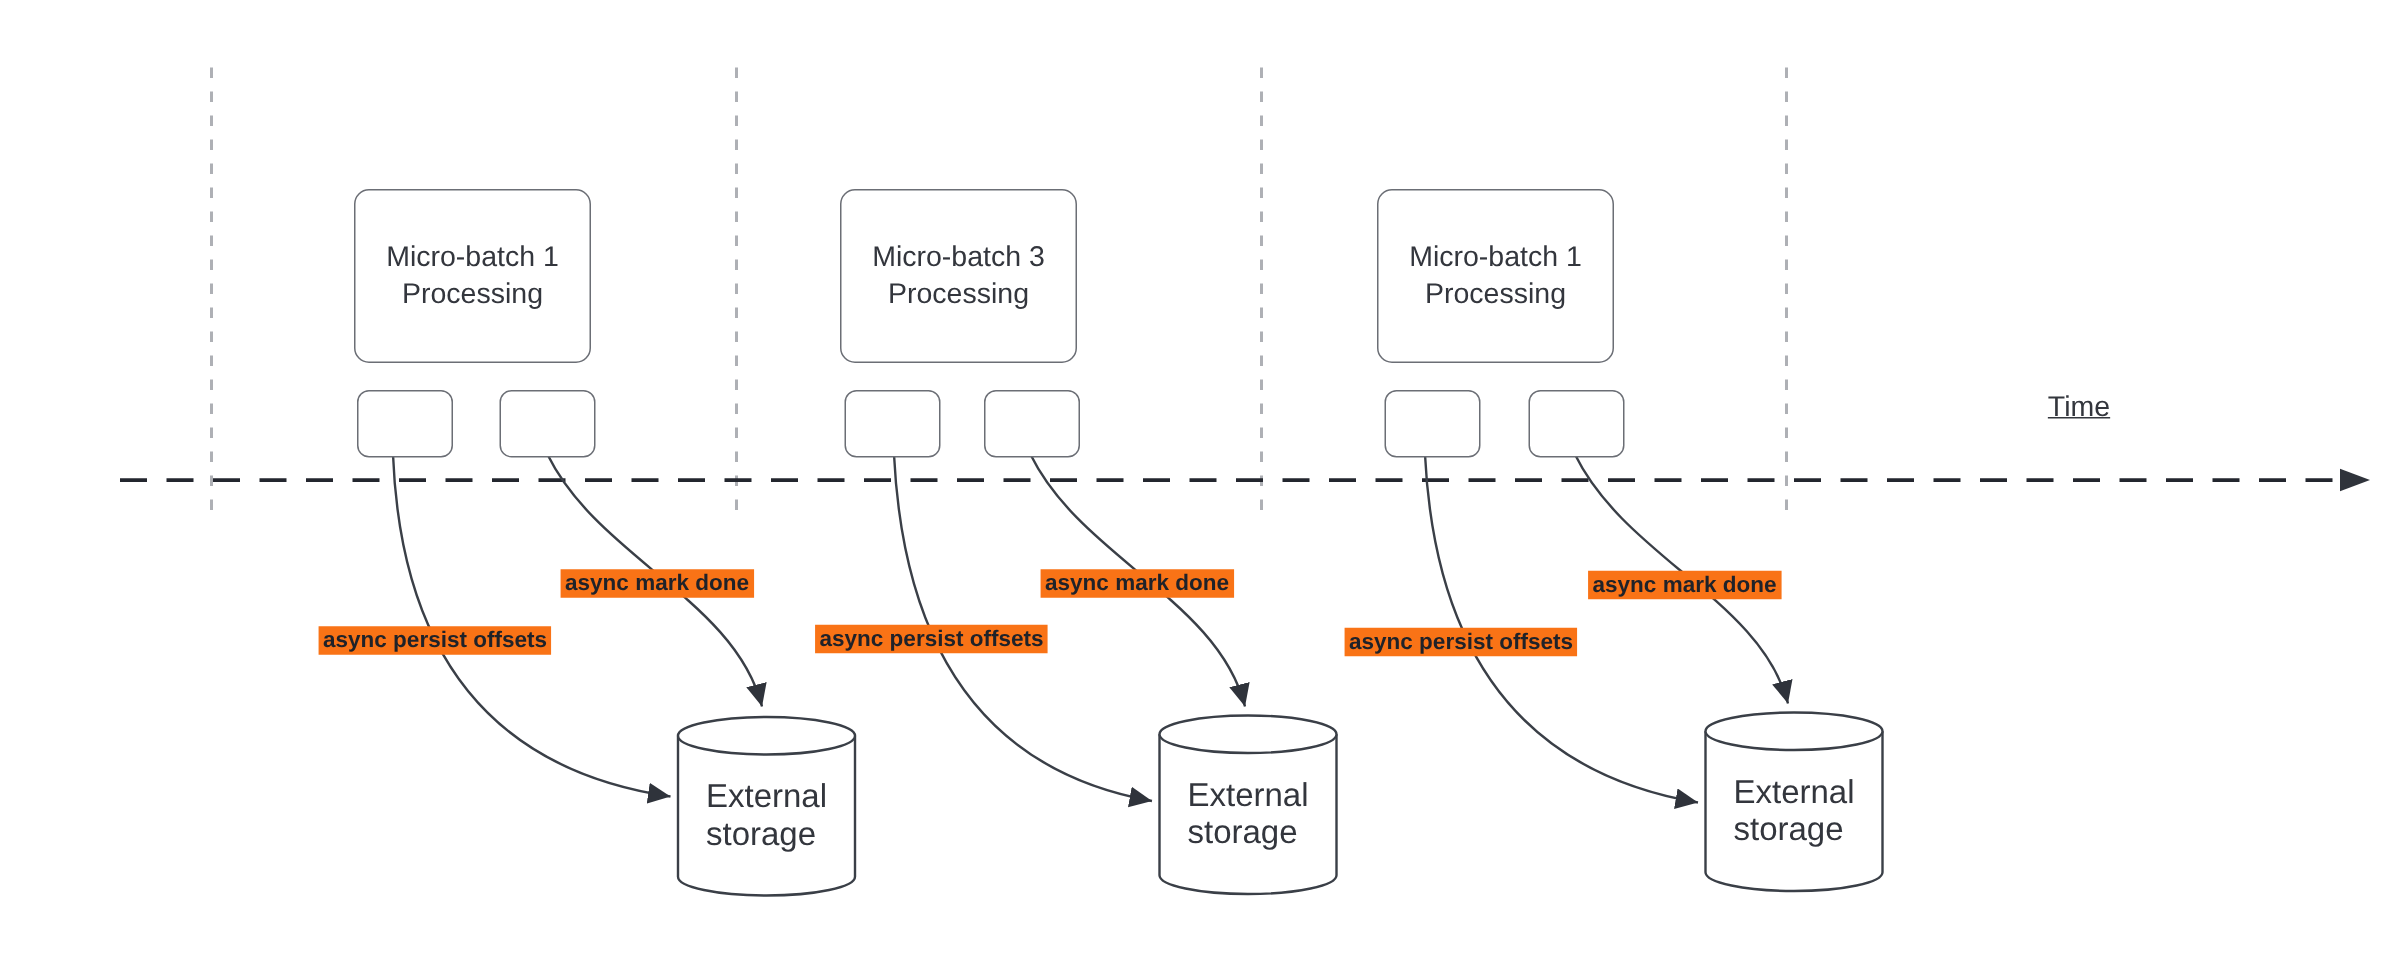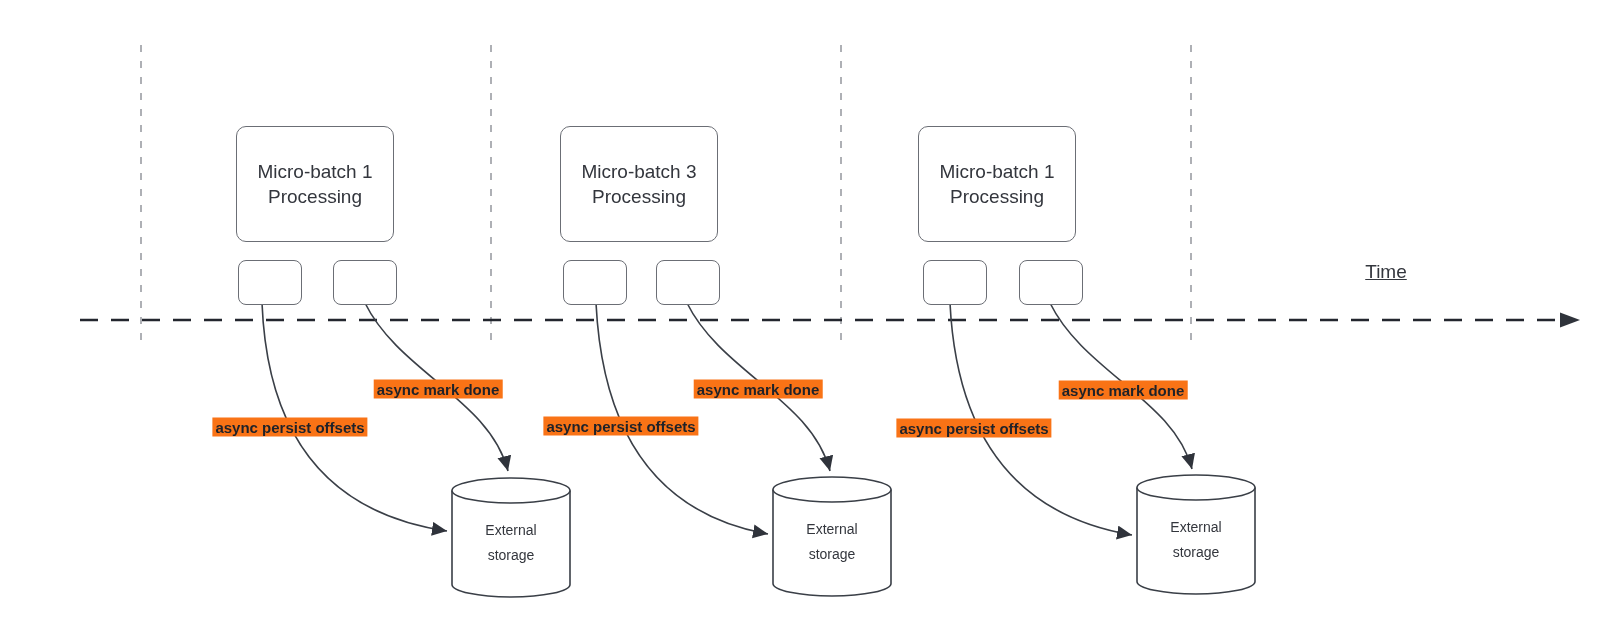--- a/index.html
+++ b/index.html
@@ -52,22 +52,21 @@
     background:#f97316;
     padding:1px 3px;
     color:var(--label-text);
     font-size:15px;font-weight:700;
     white-space:nowrap;
   }
   .storage-label{
     position:absolute;
     transform:translate(-50%,-50%);
     color:var(--text);
-    font-size:14px;line-height:25px;
-    text-align:center;
+    font-size:22px;line-height:25px;
     white-space:nowrap;
   }
   .time-label{
     position:absolute;
     transform:translate(-50%,-50%);
     color:var(--text);
     font-size:19px;
     white-space:nowrap;
   }
 </style>

